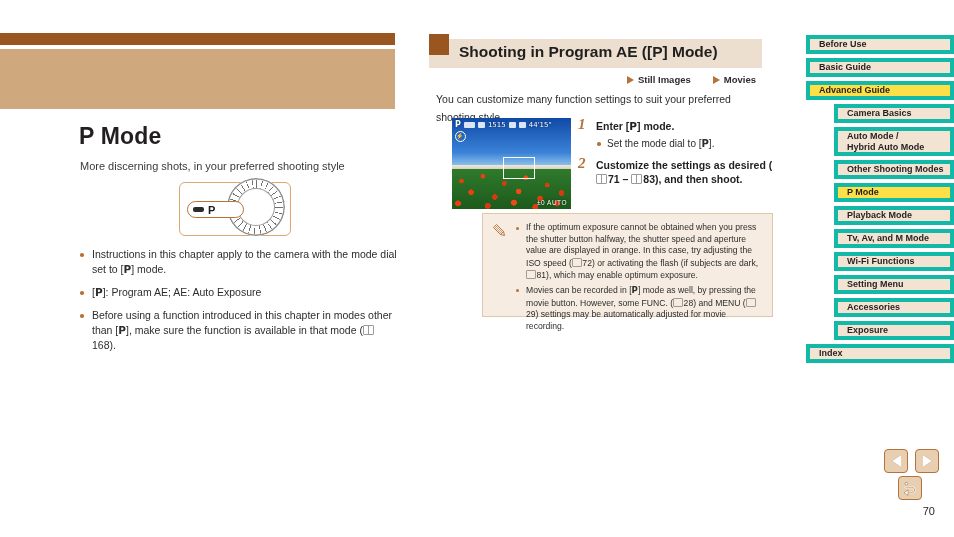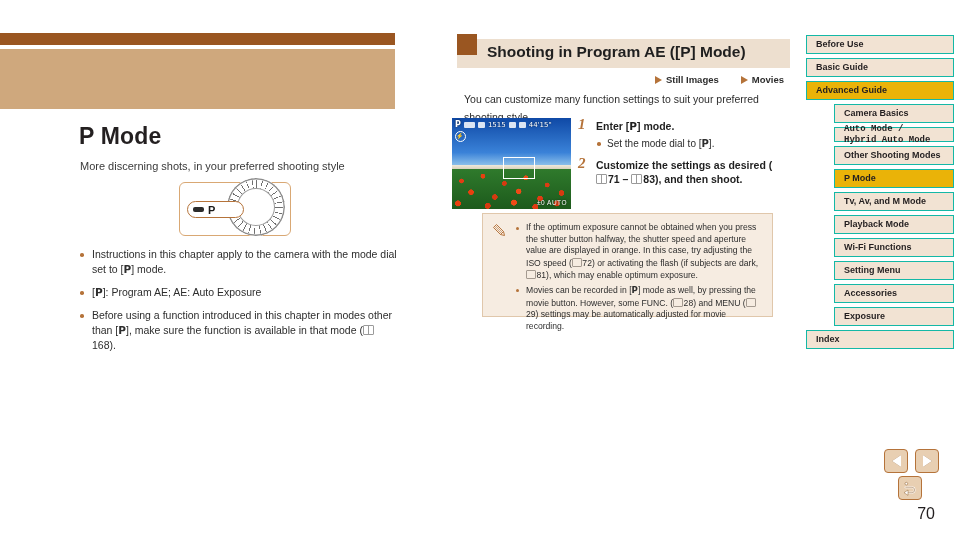--- a/index.html
+++ b/index.html
@@ -139,21 +139,21 @@
     position: relative;
     top: 1px;
     margin-right: 1px;
     background:
       linear-gradient(to right, transparent 45%, #9a9a9a 45%, #9a9a9a 55%, transparent 55%);
   }
 
   
   #mid-col {
     position: absolute;
-    left: 452px; top: 0;
+    left: 424px; top: 0;
     width: 345px; height: 537px;
   }
   #section-header {
     position: absolute;
     left: 5px; top: 39px;
     width: 333px; height: 29px;
     background: #eddfcf;
     display: flex;
     align-items: center;
   }
@@ -366,36 +366,36 @@
   }
 
   
   #sidebar {
     position: absolute;
     left: 806px; top: 35px;
     width: 148px;
   }
   .nav-item {
     box-sizing: border-box;
-    border: 1px solid #14b8a6;
+    border: 4px solid #14b8a6;
     background: #f2e3d3;
     font-size: 9px;
     font-weight: bold;
     color: #231f20;
     padding: 0 0 0 9px;
     display: flex;
     align-items: center;
     margin-bottom: 4px;
     height: 19px;
     line-height: 11px;
   }
   .nav-item.top-level { width: 148px; }
   .nav-item.sub { width: 120px; margin-left: 28px; }
-  .nav-item.active { background: #eab308; }
-  .nav-item.tall { height: 15px; font-family: Liberation Mono, monospace; }
+  .nav-item.active { background: #fde047; }
+  .nav-item.tall { height: 29px; }
   .nav-item .nav-label { white-space: pre-line; }
 
   
   #nav-buttons {
     position: absolute;
     left: 884px; top: 449px;
     display: flex;
     gap: 7px;
   }
   .arrow-btn {
@@ -428,21 +428,21 @@
     border: 1px solid #b5733a;
     border-radius: 4px;
     background: #e8cfb2;
     display: flex;
     align-items: center;
     justify-content: center;
   }
   #page-number {
     position: absolute;
     right: 19px; top: 505px;
-    font-size: 16px;
+    font-size: 11px;
     color: #231f20;
   }
 </style>
 </head>
 <body>
 
 <div id="left-page">
   <div class="chapter-rule"></div>
   <div class="chapter-band"></div>
 
@@ -544,24 +544,24 @@
       <span class="nav-label">Auto Mode /
 Hybrid Auto Mode</span>
     </div>
     <div class="nav-item sub">
       <span class="nav-label">Other Shooting Modes</span>
     </div>
     <div class="nav-item sub active">
       <span class="nav-label">P Mode</span>
     </div>
     <div class="nav-item sub">
+      <span class="nav-label">Playback Mode</span>
+    </div>
+    <div class="nav-item sub">
       <span class="nav-label">Tv, Av, and M Mode</span>
-    </div>
-    <div class="nav-item sub">
-      <span class="nav-label">Playback Mode</span>
     </div>
     <div class="nav-item sub">
       <span class="nav-label">Wi-Fi Functions</span>
     </div>
     <div class="nav-item sub">
       <span class="nav-label">Setting Menu</span>
     </div>
     <div class="nav-item sub">
       <span class="nav-label">Accessories</span>
     </div>

